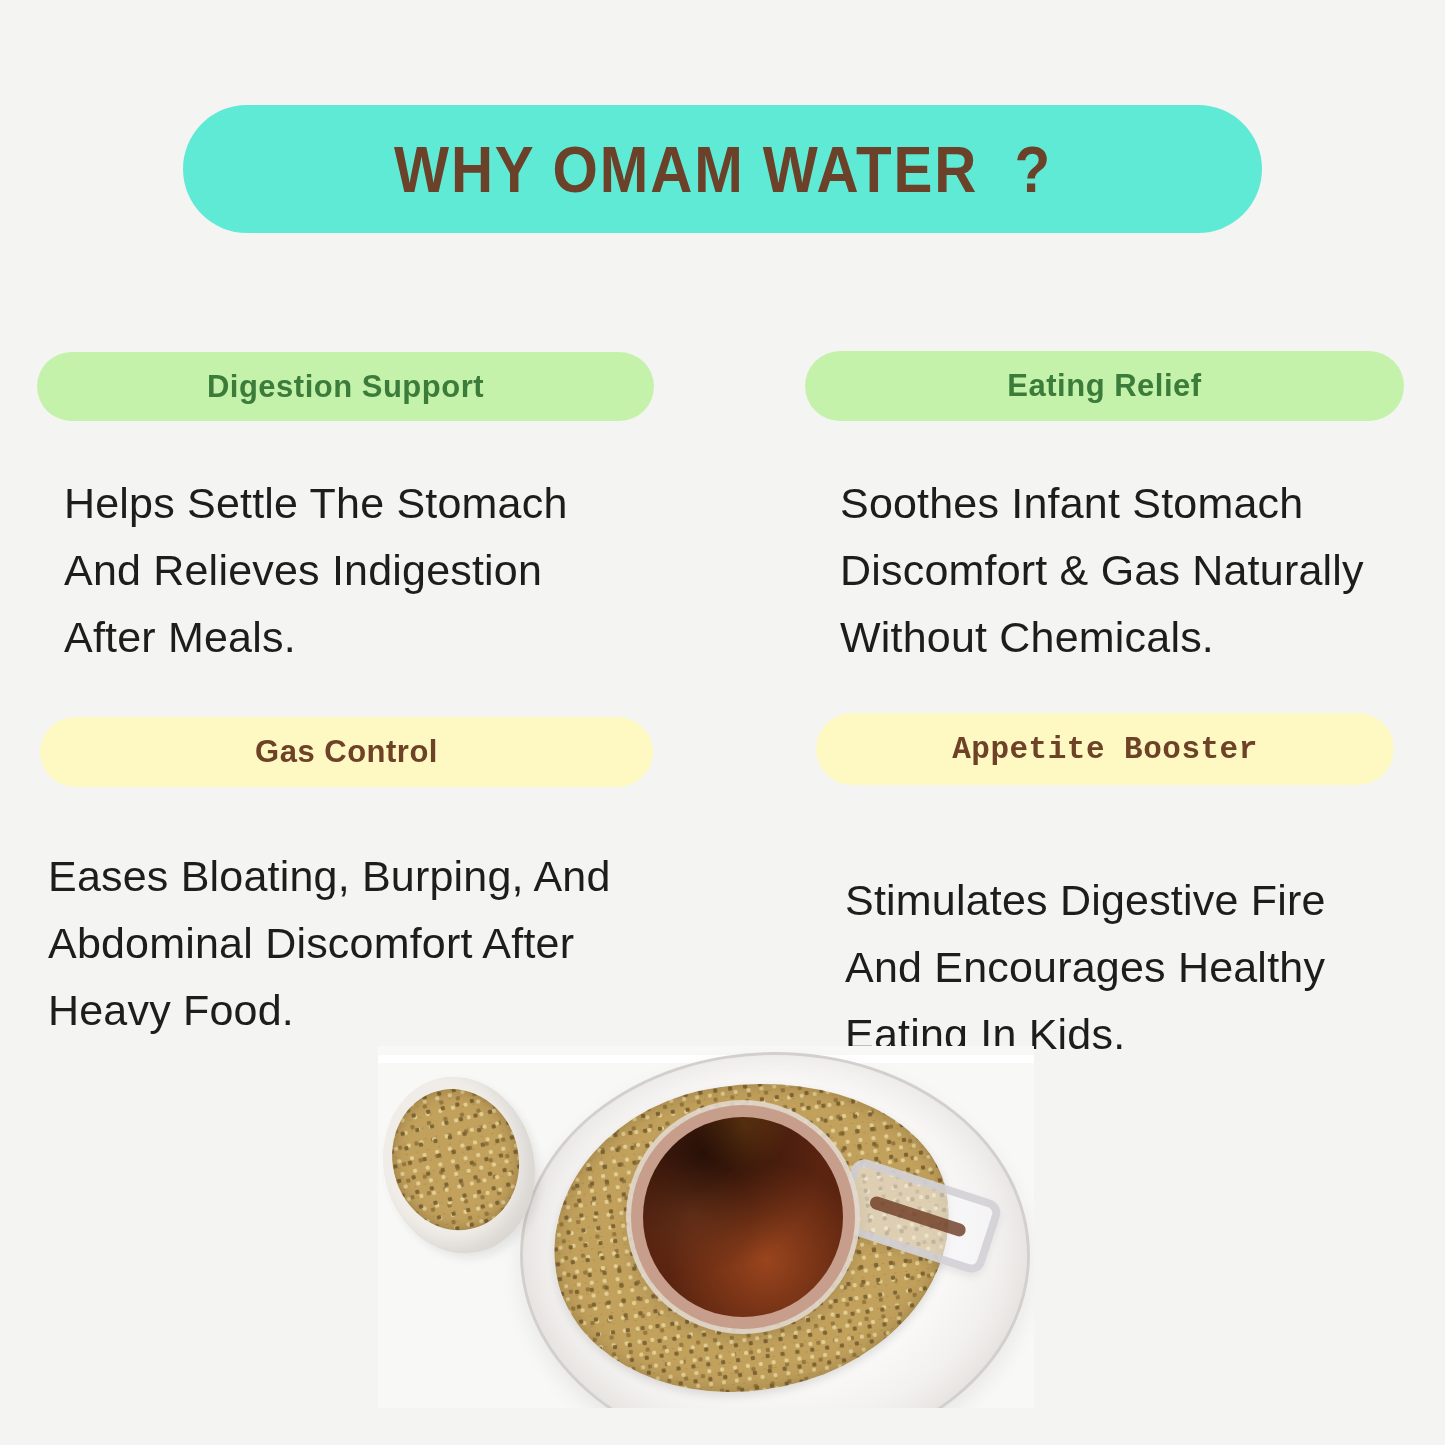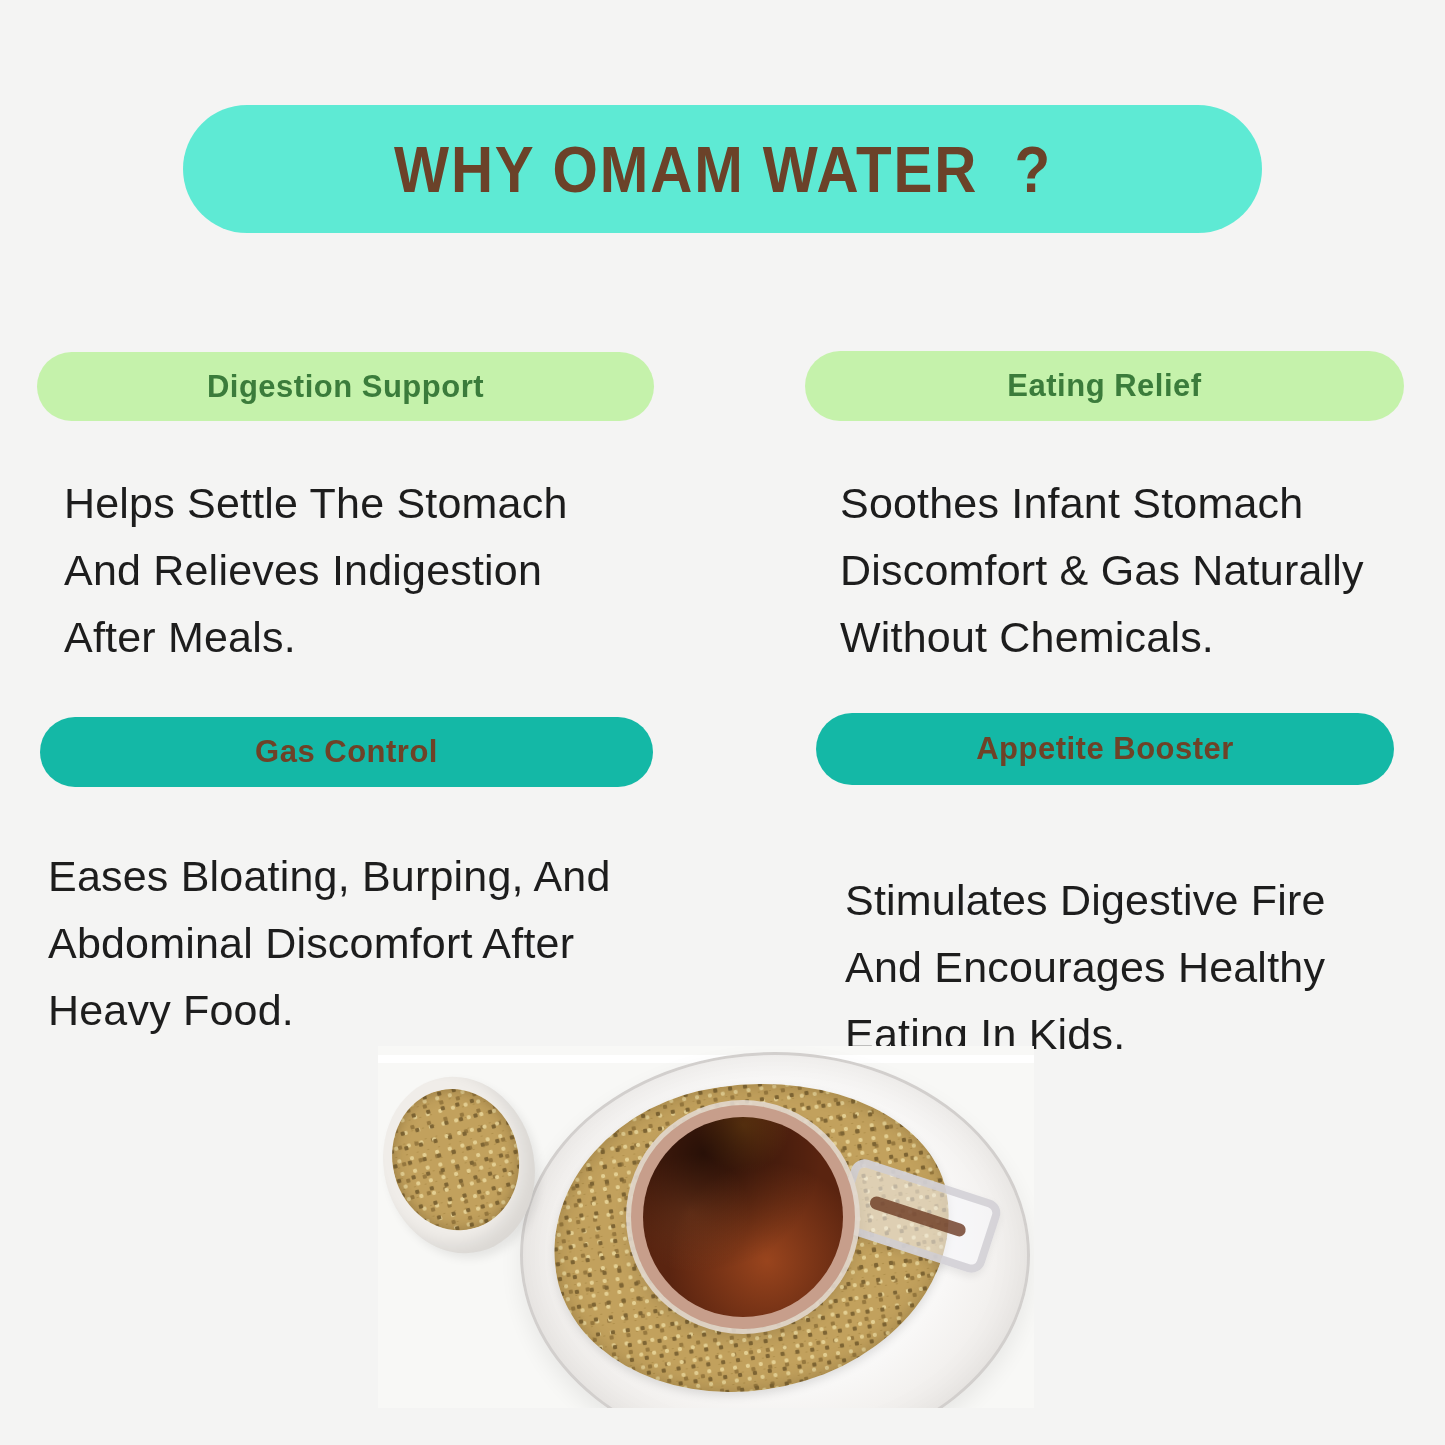--- a/index.html
+++ b/index.html
@@ -8,36 +8,36 @@
     background:#f4f4f3;
     font-family:"Liberation Sans", sans-serif;
   }
 
   
   .pill{
     position:absolute;display:flex;align-items:center;justify-content:center;
     border-radius:36px;font-weight:bold;font-size:31px;letter-spacing:.5px;
   }
   .pill.green{background:#c5f2ab;color:#3b7c3b;}
-  .pill.peach{background:#14b8a6;color:#6e4227;}
+  .pill.peach{background:#fef9c3;color:#6e4227;}
 
   .header-pill{
     position:absolute;left:183px;top:105px;width:1079px;height:128px;
     background:#5eead4;border-radius:64px;
     display:flex;align-items:center;justify-content:center;
   }
   .header-text{
     color:#6b4229;font-size:62px;font-weight:bold;letter-spacing:2px;
     white-space:pre;transform:scale(.94,1.06);
   }
 
   .p-row1-left {left:37px; top:352px;width:617px;height:69px;}
   .p-row1-right{left:805px;top:351px;width:599px;height:70px;}
   .p-row2-left {left:40px; top:717px;width:613px;height:70px;}
-  .p-row2-right{left:816px;top:713px;width:578px;height:72px;}
+  .p-row2-right{left:816px;top:713px;width:578px;height:72px;font-family:Liberation Mono, monospace;}
 
   
   .para{
     position:absolute;margin:0;
     font-size:43px;line-height:67px;color:#1d1d1d;
     white-space:pre-line;letter-spacing:.2px;
   }
   .para-1-left {left:44px; top:470px;width:640px;margin-left:20px;}
   .para-1-right{left:840px;top:470px;width:600px;}
   .para-2-left {left:48px; top:843px;width:650px;}

